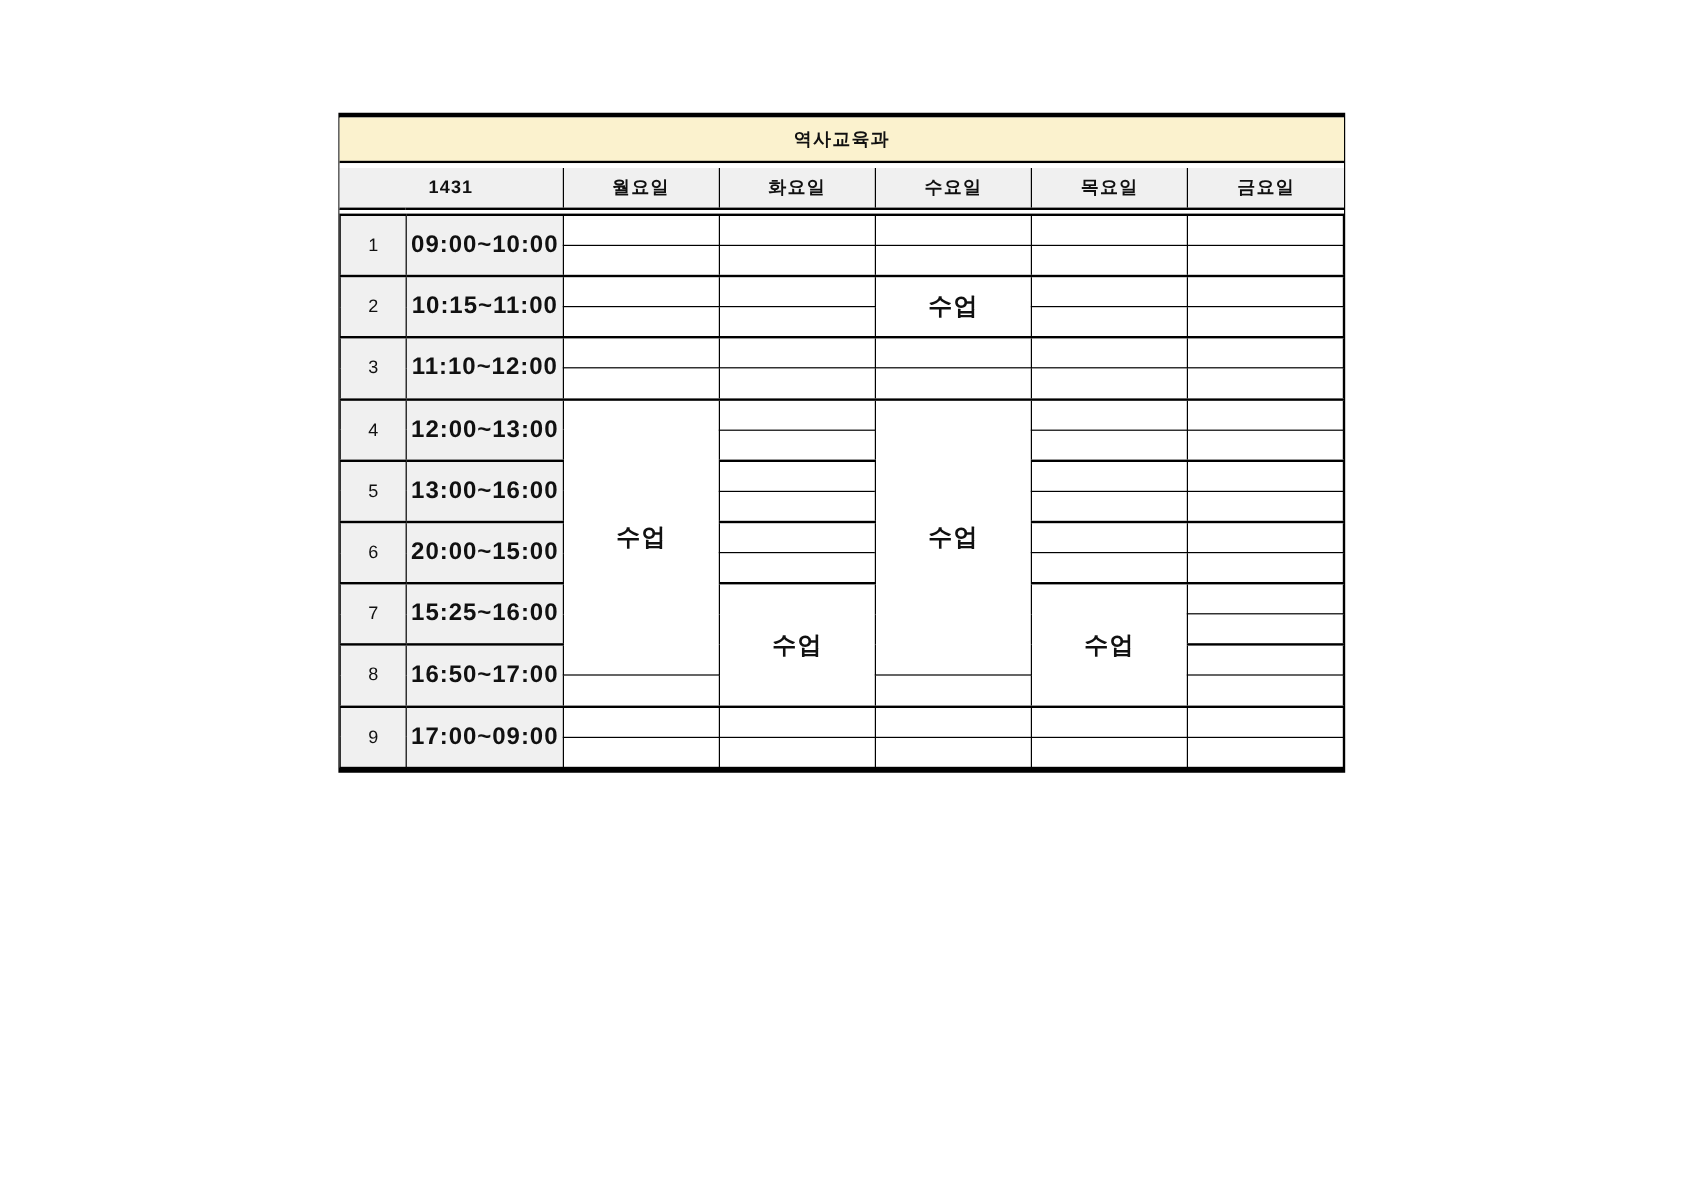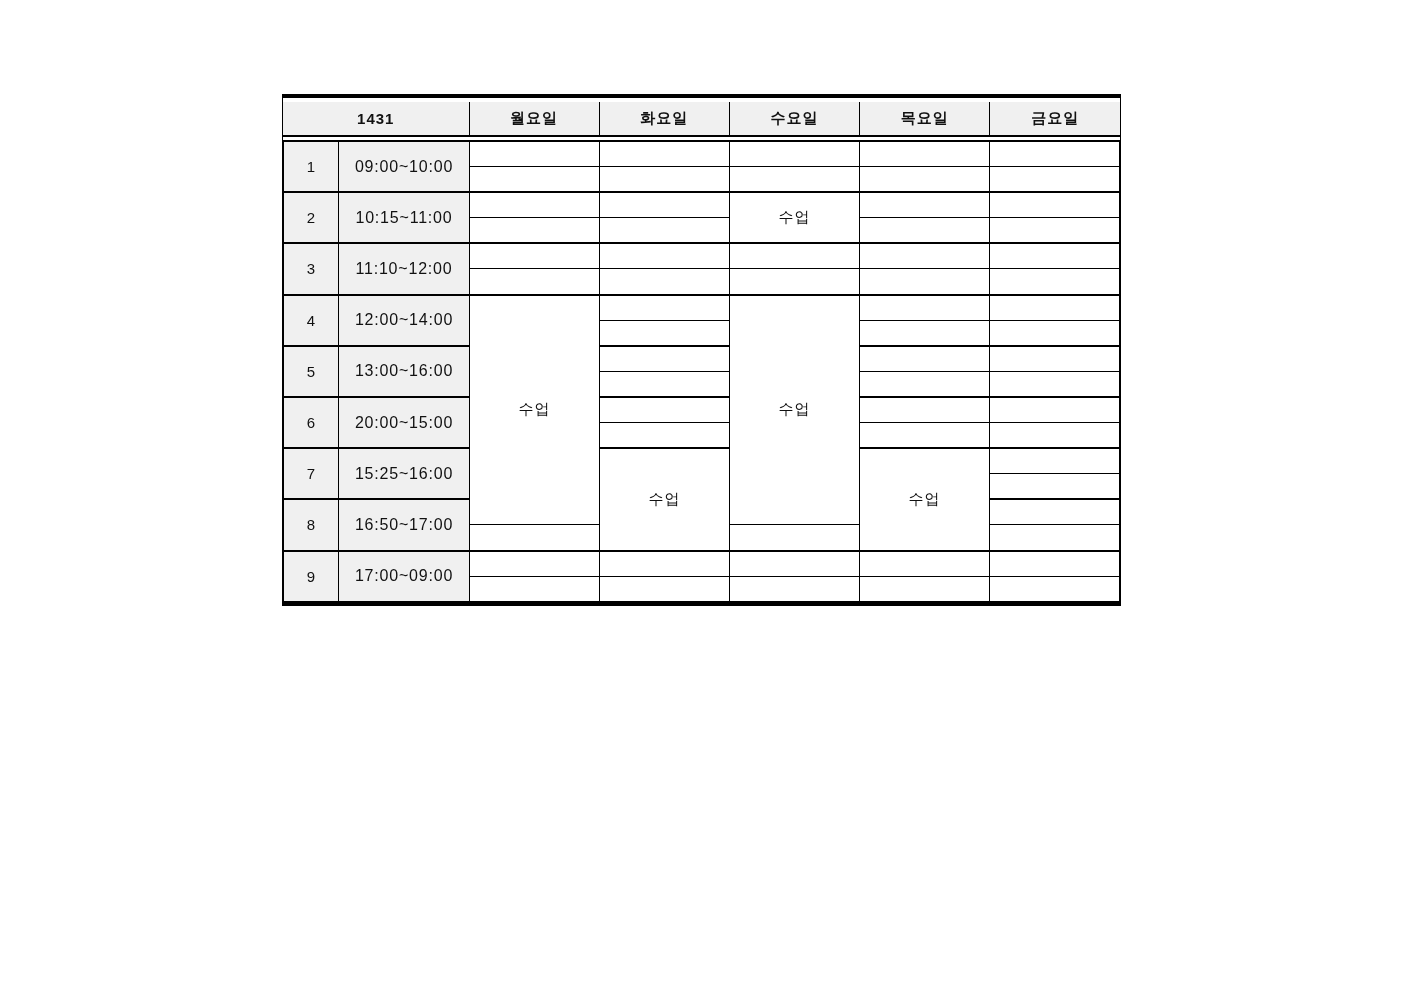--- a/index.html
+++ b/index.html
@@ -47,31 +47,32 @@
     background:var(--grid-bg);
     border:1px solid var(--border-color);
     border-left-width:1.5px;border-right-width:1.5px;
     text-align:center;vertical-align:middle;
   }
   table.body-table tr.pstart > td{border-top-width:2px;}
   table.body-table td.pno{
     background:var(--header-bg);font-size:15px;
   }
   table.body-table td.ptime{
-    background:var(--header-bg);font-size:16px;letter-spacing:0.8px;
+    background:var(--header-bg);font-size:20px;letter-spacing:0.8px;font-weight:bold;
   }
   table.body-table td.class-cell{
-    font-size:15px;font-weight:normal;letter-spacing:1px;margin-top:14px;
+    font-size:20px;font-weight:bold;letter-spacing:1px;margin-top:14px;
   }
 </style>
 </head>
 <body>
 
 <div class="timetable">
 
+  <div class="title-bar">역사교육과</div>
 
   <div class="gap-a"></div>
 
   <table class="grid header-table">
     <colgroup>
       <col style="width:55px">
         <col style="width:131px">
       <col>
         <col>
         <col>
@@ -145,21 +146,21 @@
         </tr>
         <tr>
           <td></td>
           <td></td>
           <td></td>
           <td></td>
           <td></td>
         </tr>
         <tr class="pstart">
           <td class="pno" rowspan="2">4</td>
-          <td class="ptime" rowspan="2">12:00~14:00</td>
+          <td class="ptime" rowspan="2">12:00~13:00</td>
           <td rowspan="9" class="class-cell">수업</td>
           <td></td>
           <td rowspan="9" class="class-cell">수업</td>
           <td></td>
           <td></td>
         </tr>
         <tr>
           <td></td>
           <td></td>
           <td></td>

